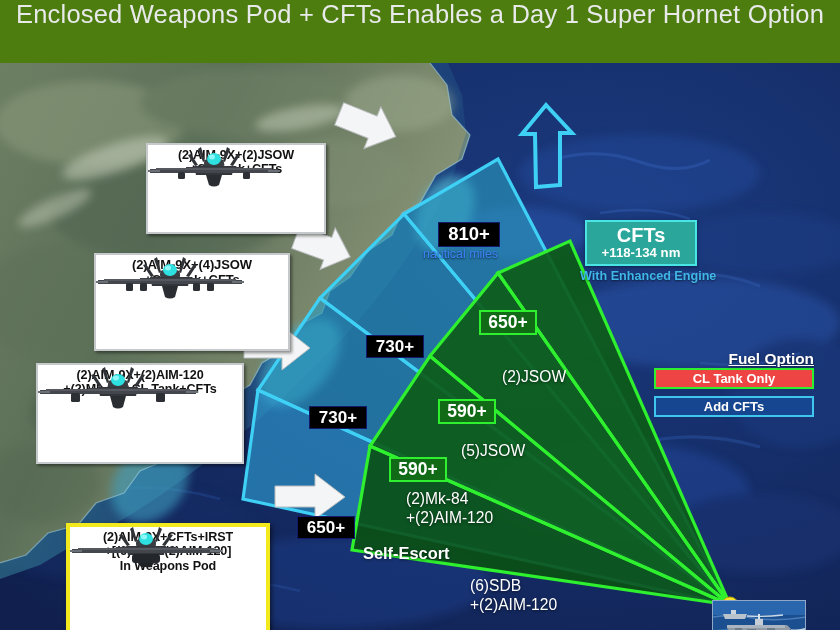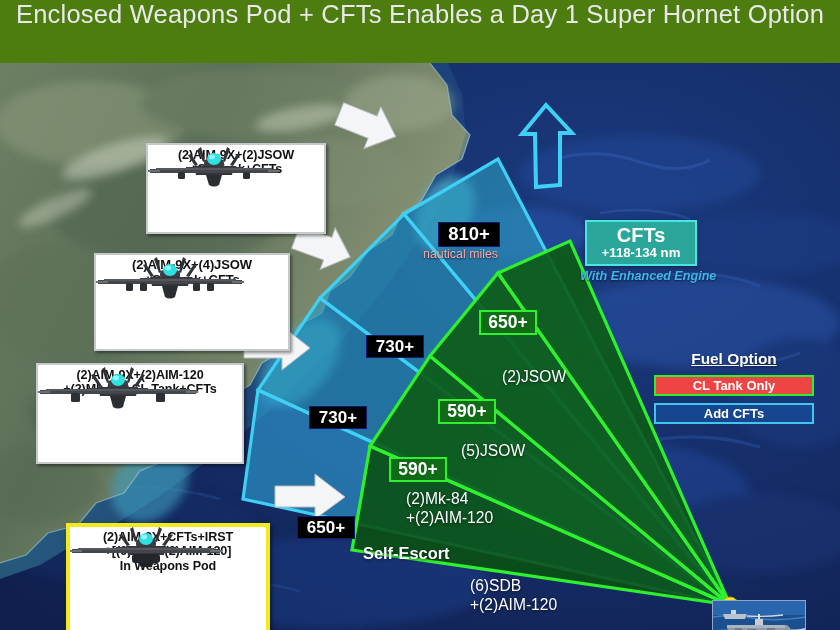--- a/index.html
+++ b/index.html
@@ -70,21 +70,21 @@
   #chip810 { left: 438px; top: 159px; width: 62px; height: 25px; font-size: 18.5px; }
   #chip730a{ left: 366px; top: 272px; width: 58px; height: 23px; font-size: 17px; }
   #chip730b{ left: 309px; top: 343px; width: 58px; height: 23px; font-size: 17px; }
   #chip650b{ left: 297px; top: 453px; width: 58px; height: 23px; font-size: 17px; }
   #chip650g{ left: 479px; top: 247px; width: 58px; height: 25px; font-size: 17.5px; }
   #chip590a{ left: 438px; top: 336px; width: 58px; height: 25px; font-size: 17.5px; }
   #chip590b{ left: 389px; top: 394px; width: 58px; height: 25px; font-size: 17.5px; }
 
   #nmlabel {
     position: absolute; left: 423px; top: 184px;
-    color: #fca5a5; font-size: 12.4px; white-space: nowrap;
+    color: #3b82f6; font-size: 12.4px; white-space: nowrap;
     text-shadow: 0 1px 2px rgba(0,0,0,.65);
   }
 
   
   .sectxt {
     position: absolute; color: #ffffff; font-size: 15.6px;
     line-height: 1.22; white-space: nowrap;
     text-shadow: 0 1px 3px rgba(0,0,0,.55);
   }
   #t-jsow2 { left: 502px; top: 304px; text-align: right; }
@@ -97,29 +97,29 @@
   #cftbox {
     position: absolute; left: 585px; top: 157px; width: 112px; height: 46px;
     background: #2aa79a; border: 2px solid #49e4e4;
     display: flex; flex-direction: column; align-items: center; justify-content: center;
     box-shadow: 0 1px 3px rgba(0,0,0,.4);
   }
   #cftbox .big { color: #ffffff; font-size: 20px; font-weight: bold; line-height: 1.05; }
   #cftbox .sub { color: #ffffff; font-size: 13.2px; font-weight: bold; line-height: 1.1; }
   #cftsub2 {
     position: absolute; left: 580px; top: 206px;
-    color: #3fb7e8; font-size: 12.6px; font-style: italic; font-weight: bold;
+    color: #3fb7e8; font-size: 12.6px; font-weight: bold;
     white-space: nowrap; text-shadow: 0 1px 2px rgba(0,0,0,.5);
   }
 
   
   #legend { position: absolute; left: 654px; top: 287px; width: 160px; }
   #legend .ltitle {
-    color: #ffffff; font-size: 15.4px; font-weight: bold; text-align: center;
-    text-decoration: underline; margin-bottom: 7px;
+    color: #ffffff; font-size: 15.4px; font-weight: bold; text-align: right;
+    text-decoration: underline; 
     text-shadow: 0 1px 2px rgba(0,0,0,.55);
   }
   #legend .lrow {
     height: 21px; display: flex; align-items: center; justify-content: center;
     color: #ffffff; font-size: 13px; font-weight: bold; margin-bottom: 7px;
   }
   #legend .lrow.cl  { background: #ef4444; border: 2px solid #2ff02f; text-align: right; }
   #legend .lrow.cft { background: #16468f; border: 2px solid #3fc6ef; }
 
   

